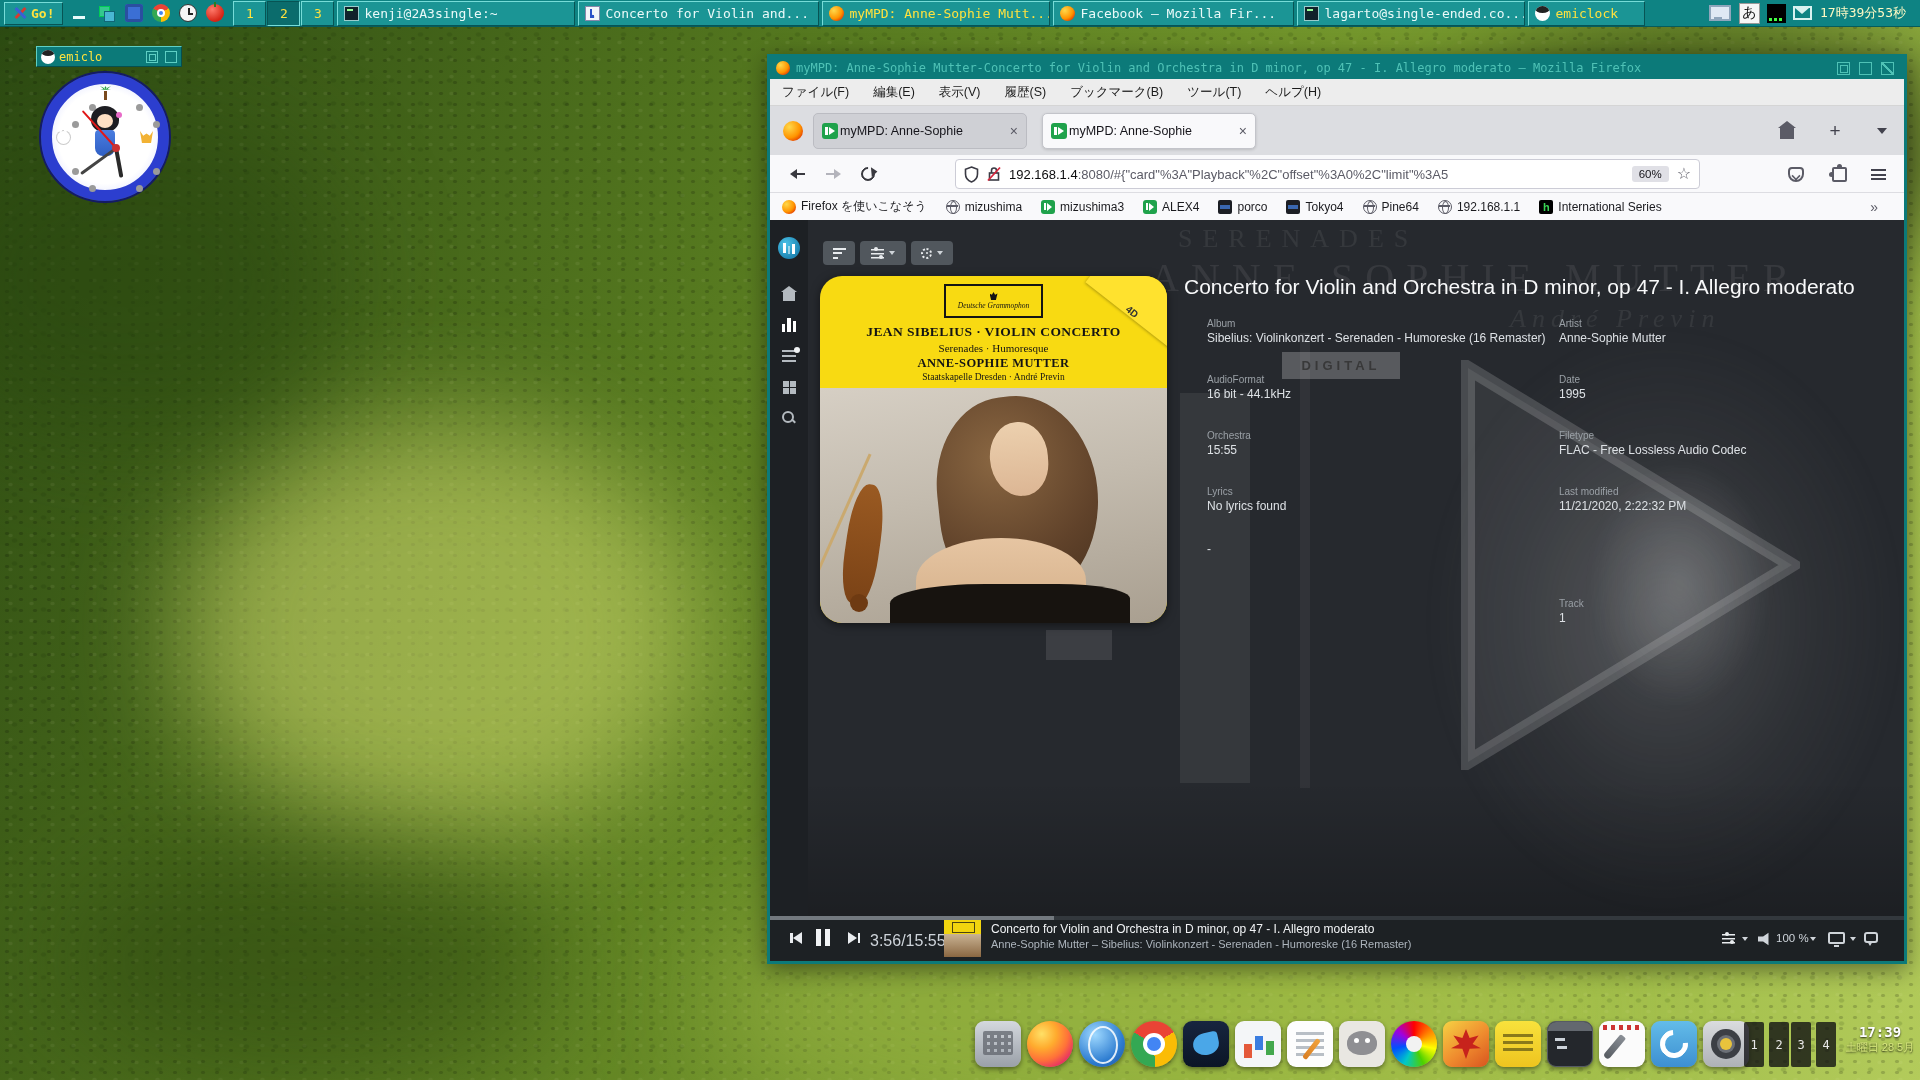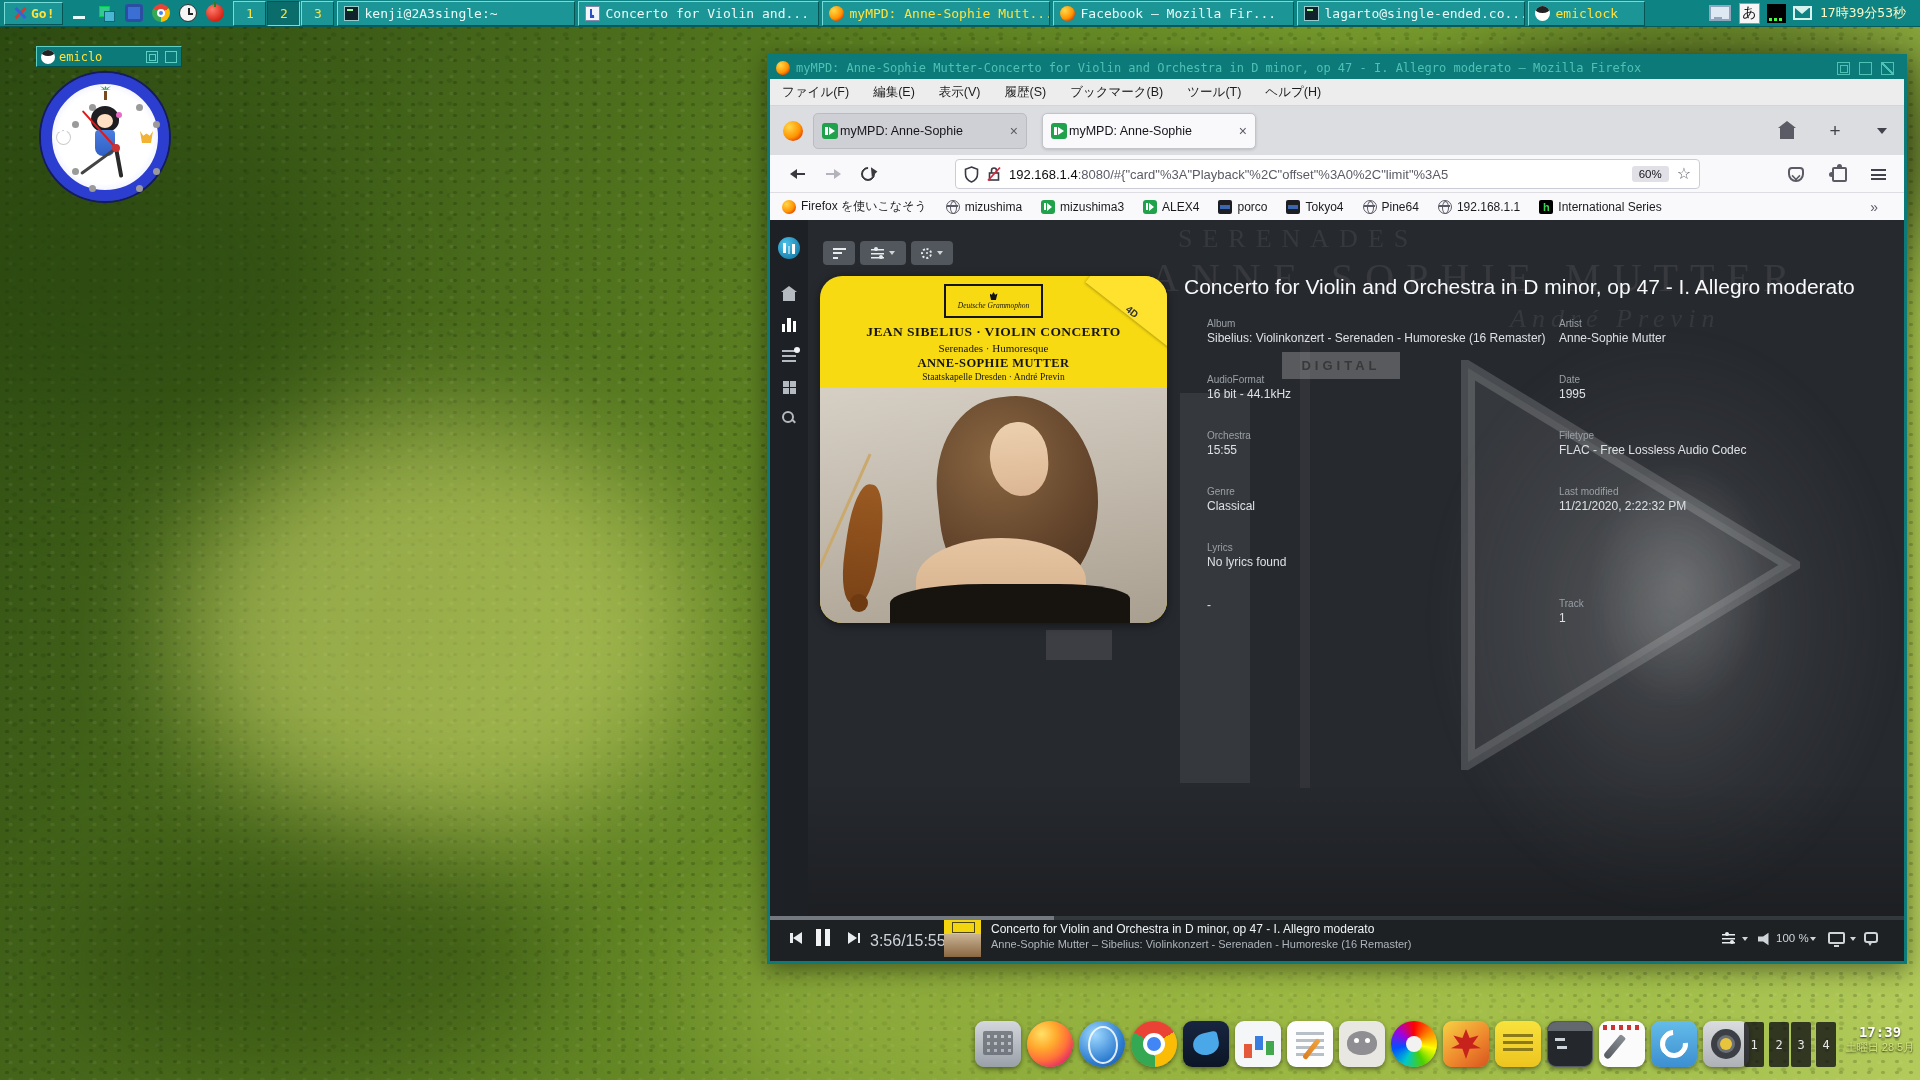--- a/index.html
+++ b/index.html
@@ -620,24 +620,20 @@
           </div>
         <div class="meta-row">
             <div class="meta-label">AudioFormat</div>
             <div class="meta-value">16 bit - 44.1kHz</div>
           </div>
         <div class="meta-row">
             <div class="meta-label">Orchestra</div>
             <div class="meta-value">15:55</div>
           </div>
         <div class="meta-row">
-            <div class="meta-label">Genre</div>
-            <div class="meta-value">Classical</div>
-          </div>
-        <div class="meta-row">
             <div class="meta-label">Lyrics</div>
             <div class="meta-value">No lyrics found</div>
           </div>
         <div class="meta-row">
             <div class="meta-label"></div>
             <div class="meta-value">-</div>
           </div>
       </div>
       <div class="meta-col" style="left:766px">
         <div class="meta-row">

